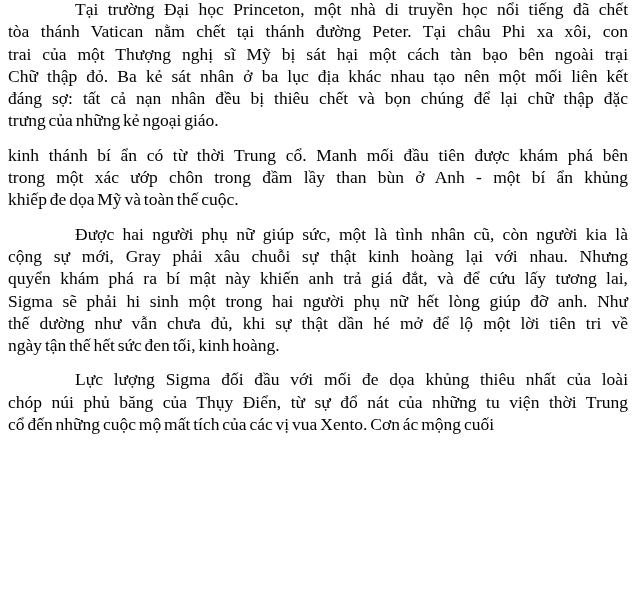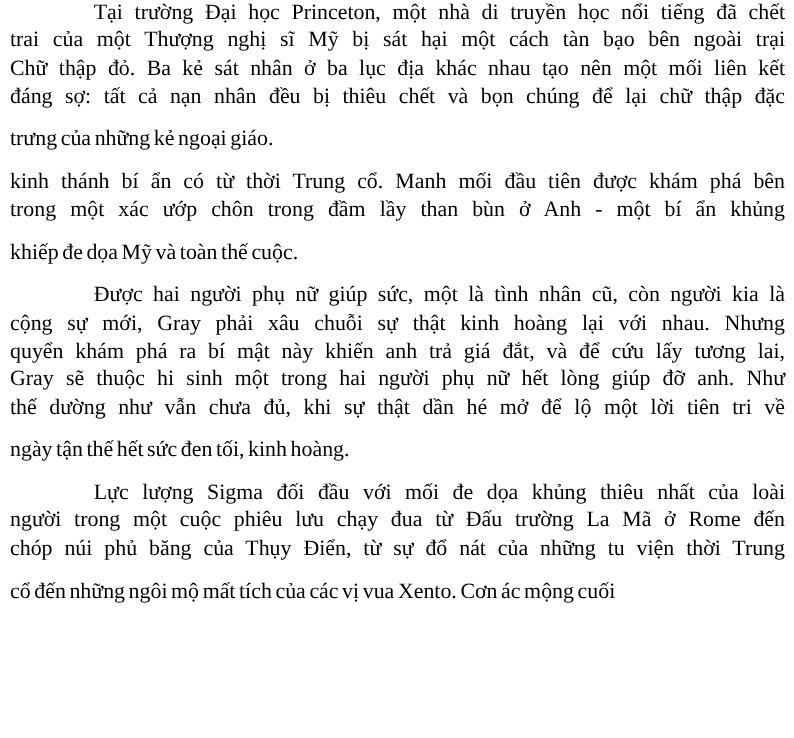--- a/index.html
+++ b/index.html
@@ -32,46 +32,45 @@
     text-align: justify;
     text-align-last: justify;
     word-spacing: -1.5px;
     white-space: normal;
   }
   .line.firstline {
     text-indent: 67px;
   }
   .line.endline {
     text-align-last: left;
-    margin-top: 12px;
   }
 </style>
 </head>
 <body style="background: rgb(255, 255, 255);">
 
 <main class="page" style="color: rgb(0, 0, 0);">
     <p class="para">
       <span class="line firstline">Tại trường Đại học Princeton, một nhà di truyền học nổi tiếng đã chết</span>
+      <span class="line">tòa thánh Vatican nằm chết tại thánh đường Peter. Tại châu Phi xa xôi, con</span>
       <span class="line">trai của một Thượng nghị sĩ Mỹ bị sát hại một cách tàn bạo bên ngoài trại</span>
       <span class="line">Chữ thập đỏ. Ba kẻ sát nhân ở ba lục địa khác nhau tạo nên một mối liên kết</span>
       <span class="line">đáng sợ: tất cả nạn nhân đều bị thiêu chết và bọn chúng để lại chữ thập đặc</span>
       <span class="line endline">trưng của những kẻ ngoại giáo.</span>
     </p>
     <p class="para">
       <span class="line">kinh thánh bí ẩn có từ thời Trung cổ. Manh mối đầu tiên được khám phá bên</span>
       <span class="line">trong một xác ướp chôn trong đầm lầy than bùn ở Anh - một bí ẩn khủng</span>
       <span class="line endline">khiếp đe dọa Mỹ và toàn thế cuộc.</span>
     </p>
     <p class="para">
       <span class="line firstline">Được hai người phụ nữ giúp sức, một là tình nhân cũ, còn người kia là</span>
       <span class="line">cộng sự mới, Gray phải xâu chuỗi sự thật kinh hoàng lại với nhau. Nhưng</span>
       <span class="line">quyển khám phá ra bí mật này khiến anh trả giá đắt, và để cứu lấy tương lai,</span>
-      <span class="line">Gray sẽ thuộc hi sinh một trong hai người phụ nữ hết lòng giúp đỡ anh. Như</span>
+      <span class="line">Sigma sẽ phải hi sinh một trong hai người phụ nữ hết lòng giúp đỡ anh. Như</span>
       <span class="line">thế dường như vẫn chưa đủ, khi sự thật dần hé mở để lộ một lời tiên tri về</span>
       <span class="line endline">ngày tận thế hết sức đen tối, kinh hoàng.</span>
     </p>
     <p class="para">
       <span class="line firstline">Lực lượng Sigma đối đầu với mối đe dọa khủng thiêu nhất của loài</span>
-      <span class="line">người trong một cuộc phiêu lưu chạy đua từ Đấu trường La Mã ở Rome đến</span>
       <span class="line">chóp núi phủ băng của Thụy Điển, từ sự đổ nát của những tu viện thời Trung</span>
-      <span class="line endline">cổ đến những ngôi mộ mất tích của các vị vua Xento. Cơn ác mộng cuối</span>
+      <span class="line endline">cổ đến những cuộc mộ mất tích của các vị vua Xento. Cơn ác mộng cuối</span>
     </p>
   </main>
 
 </body></html>

